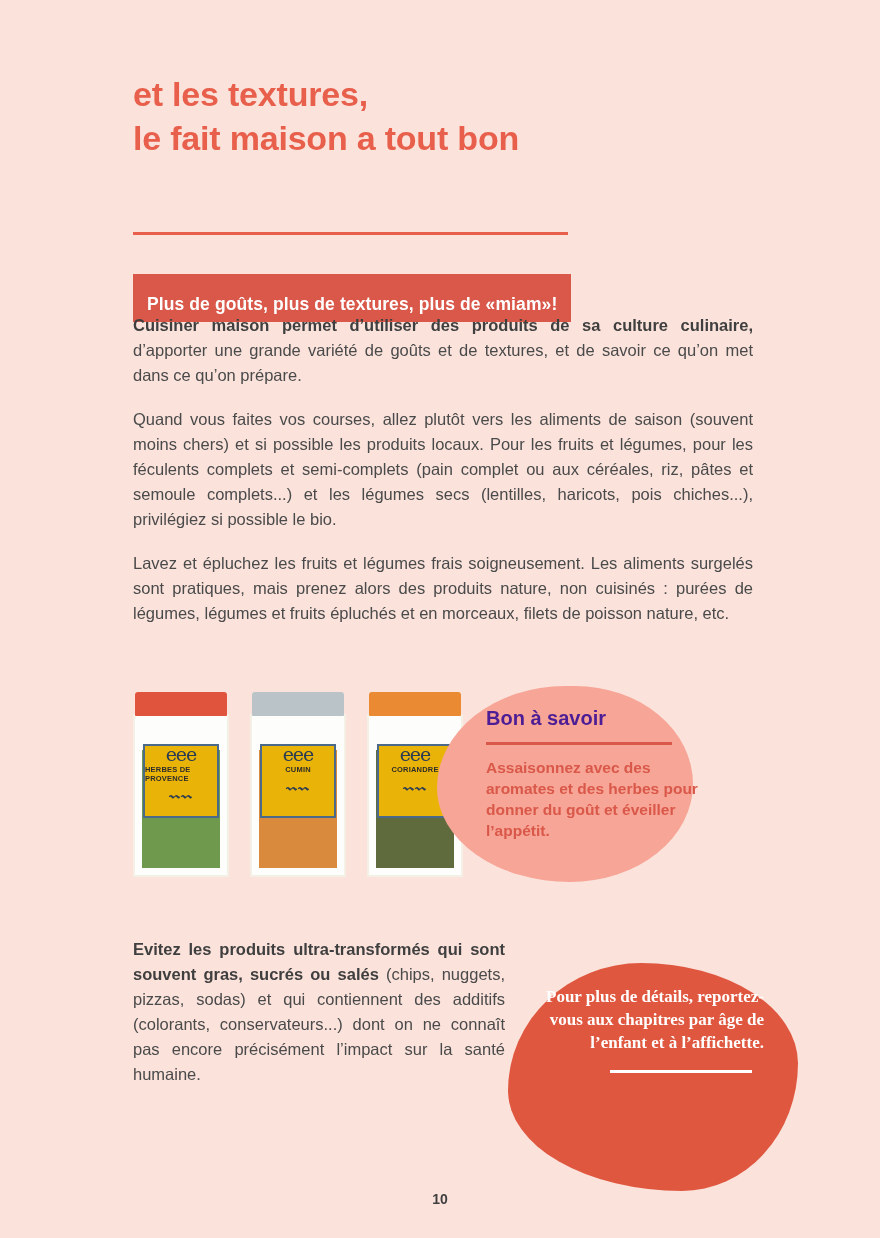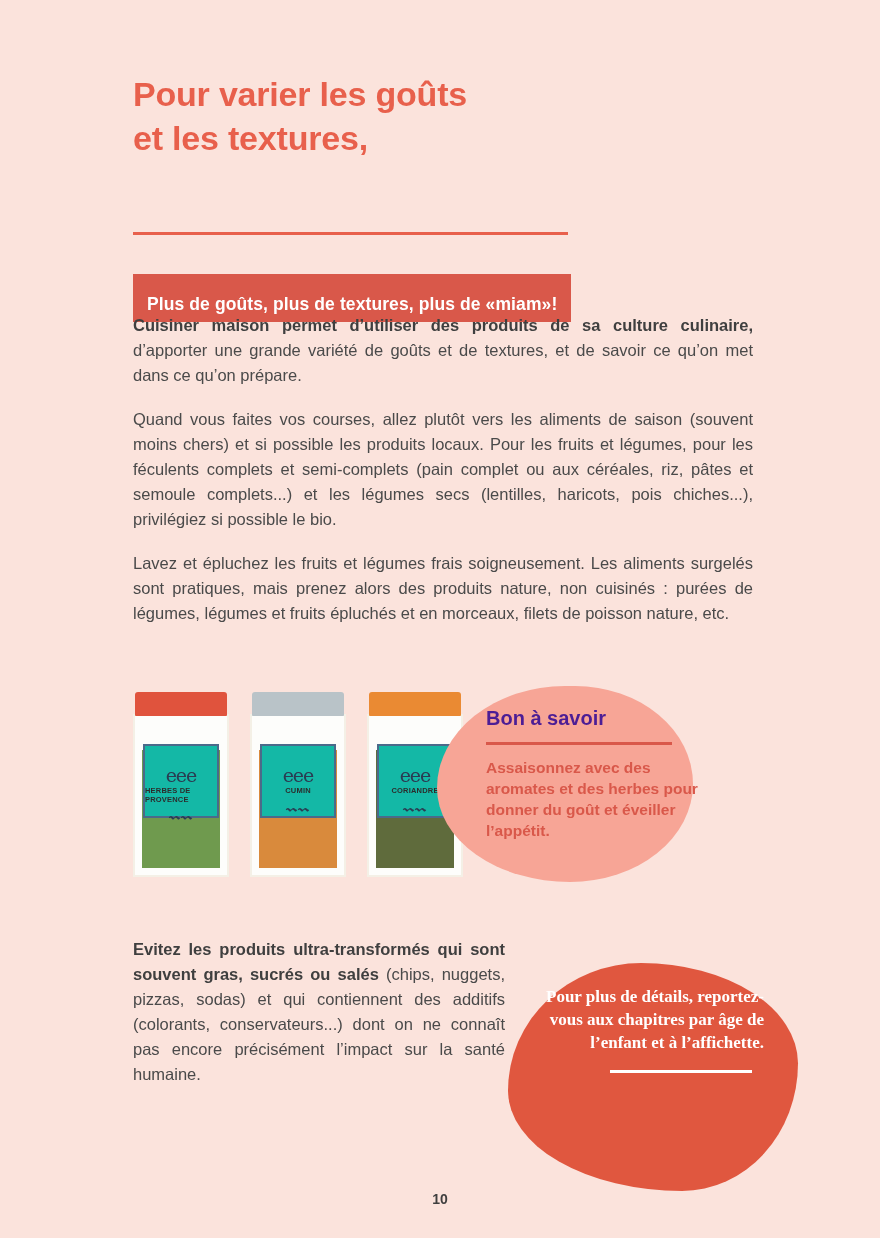--- a/index.html
+++ b/index.html
@@ -108,28 +108,28 @@
     position: absolute;
     left: 2px; right: 2px; top: 0;
     height: 24px;
     border-radius: 3px 3px 1px 1px;
   }
   .jar .label {
     position: absolute;
     left: 10px; right: 10px;
     top: 52px;
     height: 74px;
-    background: #14b8a6;
+    background: #eab308;
     border: 2px solid #4b6a8a;
     box-sizing: border-box;
     display: flex;
     flex-direction: column;
     align-items: center;
     justify-content: flex-start;
-    padding-top: 21px;
+    padding-top: 0;
   }
   .jar .squiggle {
     font-family: "DejaVu Serif", serif;
     font-size: 19px;
     color: #2a3c52;
     line-height: 17px;
     letter-spacing: -1px;
   }
   .jar .label-name {
     font-size: 7.5px;
@@ -253,22 +253,22 @@
     font-weight: bold;
     color: #3f3f3f;
   }
 </style>
 </head>
 <body>
 
 <div class="page">
 
   <div class="title-block">
-    <div class="title-line">Pour varier les goûts</div>
     <div class="title-line">et les textures,</div>
+    <div class="title-line">le fait maison a tout bon</div>
   </div>
   <div class="title-rule"></div>
 
   <div class="banner">Plus de goûts, plus de textures, plus de «miam»!</div>
 
   <div class="body-col">
     <p class="para"><b>Cuisiner maison permet d’utiliser des produits de sa culture culinaire,</b><span> d’apporter une grande variété de goûts et de textures, et de savoir ce qu’on met dans ce qu’on prépare.</span></p>
     <p class="para">Quand vous faites vos courses, allez plutôt vers les aliments de saison (souvent moins chers) et si possible les produits locaux. Pour les fruits et légumes, pour les féculents complets et semi-complets (pain complet ou aux céréales, riz, pâtes et semoule complets...) et les légumes secs (lentilles, haricots, pois chiches...), privilégiez si possible le bio.</p>
     <p class="para last">Lavez et épluchez les fruits et légumes frais soigneusement. Les aliments surgelés sont pratiques, mais prenez alors des produits nature, non cuisinés : purées de légumes, légumes et fruits épluchés et en morceaux, filets de poisson nature, etc.</p>
   </div>

